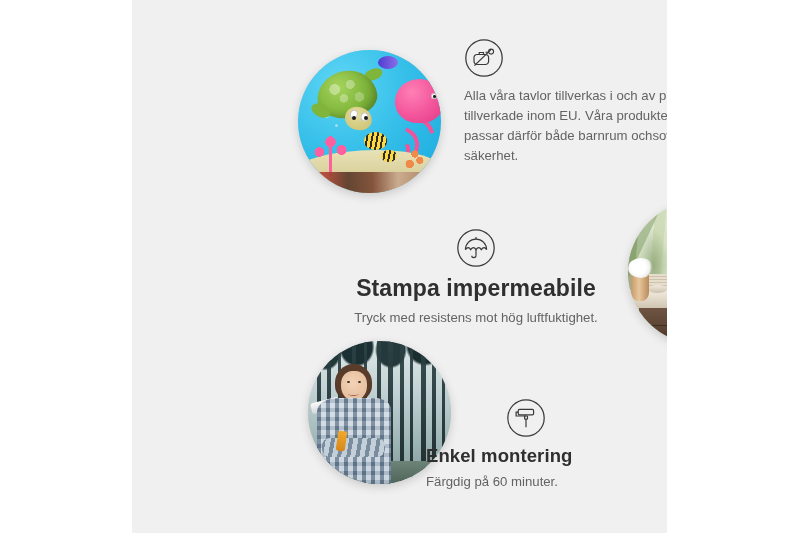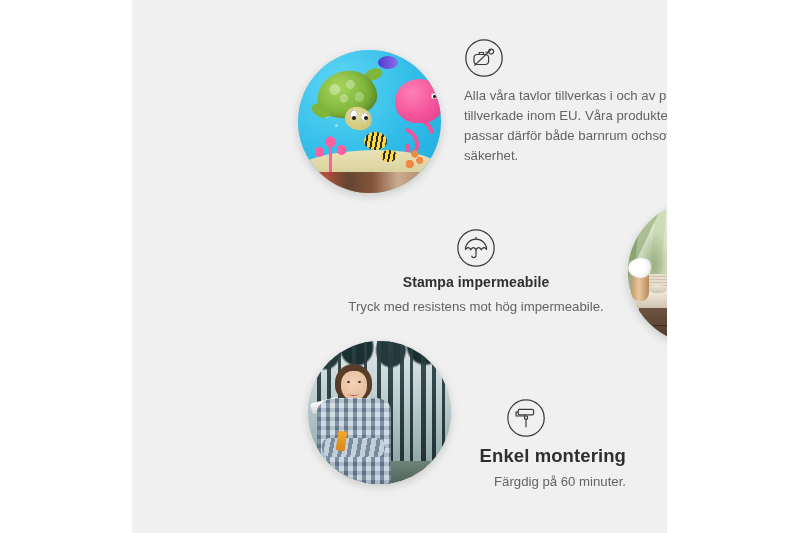--- a/index.html
+++ b/index.html
@@ -66,24 +66,24 @@
   }
   .icon-wrap svg { display: block; }
 
   
   #feat-odorless { left: 332px; top: 38px; width: 300px; text-align: left; }
   #feat-odorless .icon-wrap { margin: 0 0 8px 0; }
 
   
   #feat-waterproof { left: 198px; top: 228px; width: 292px; text-align: center; }
   #feat-waterproof .icon-wrap { margin: 0 auto 6px auto; }
-  #feat-waterproof .title { font-size: 14px; }
-
-  
-  #feat-assembly { left: 294px; top: 398px; width: 200px; text-align: right; }
+  #feat-waterproof .title { font-size: 23px; }
+
+  
+  #feat-assembly { left: 294px; top: 398px; width: 200px; text-align: left; }
   #feat-assembly .icon-wrap { margin: 0 auto 6px auto; }
 
   
   #img-underwater { left: 166px; top: 50px; width: 143px; height: 143px; }
   .ub-water {
     position: absolute; inset: 0;
     background:
       radial-gradient(circle at 30% 25%, #5fd6f5 0%, #35bfe9 45%, #18a9dd 100%);
   }
   .ub-sand {
@@ -370,21 +370,21 @@
         <svg width="40" height="40" viewBox="0 0 40 40" aria-hidden="true">
           <circle cx="20" cy="20" r="18.2" fill="none" stroke="#3a3a3a" stroke-width="1.25"></circle>
           <path d="M9.4 21.6c0-5.9 4.8-10.6 10.6-10.6s10.6 4.7 10.6 10.6" fill="none" stroke="#3a3a3a" stroke-width="1.25"></path>
           <path d="M9.4 21.6c1.8-2.6 3.7-2.6 5.3 0 1.8-2.6 3.7-2.6 5.3 0 1.8-2.6 3.7-2.6 5.3 0 1.8-2.6 3.7-2.6 5.3 0" fill="none" stroke="#3a3a3a" stroke-width="1.2"></path>
           <line x1="20" y1="21.6" x2="20" y2="27.2" stroke="#3a3a3a" stroke-width="1.2"></line>
           <path d="M20 27.2c0 1.6-1.2 2.4-2.3 2.4-1.1 0-1.9-.8-1.9-1.9" fill="none" stroke="#3a3a3a" stroke-width="1.2"></path>
           <line x1="20" y1="11" x2="20" y2="9" stroke="#3a3a3a" stroke-width="1.2"></line>
         </svg>
       </span>
       <p class="title">Stampa impermeabile</p>
-      <p class="desc">Tryck med resistens mot hög impermeabile.</p>
+      <p class="desc">Tryck med resistens mot hög luftfuktighet.</p>
     </div>
 
     <div class="circ" id="img-forest">
       <div class="scene">
         <div class="fr-sky"></div>
         <div class="fr-canopy"></div>
         <div class="fr-trees">
           <span style="left:6%"></span>
             <span style="left:13%"></span>
             <span style="left:21%;width:3px"></span>

